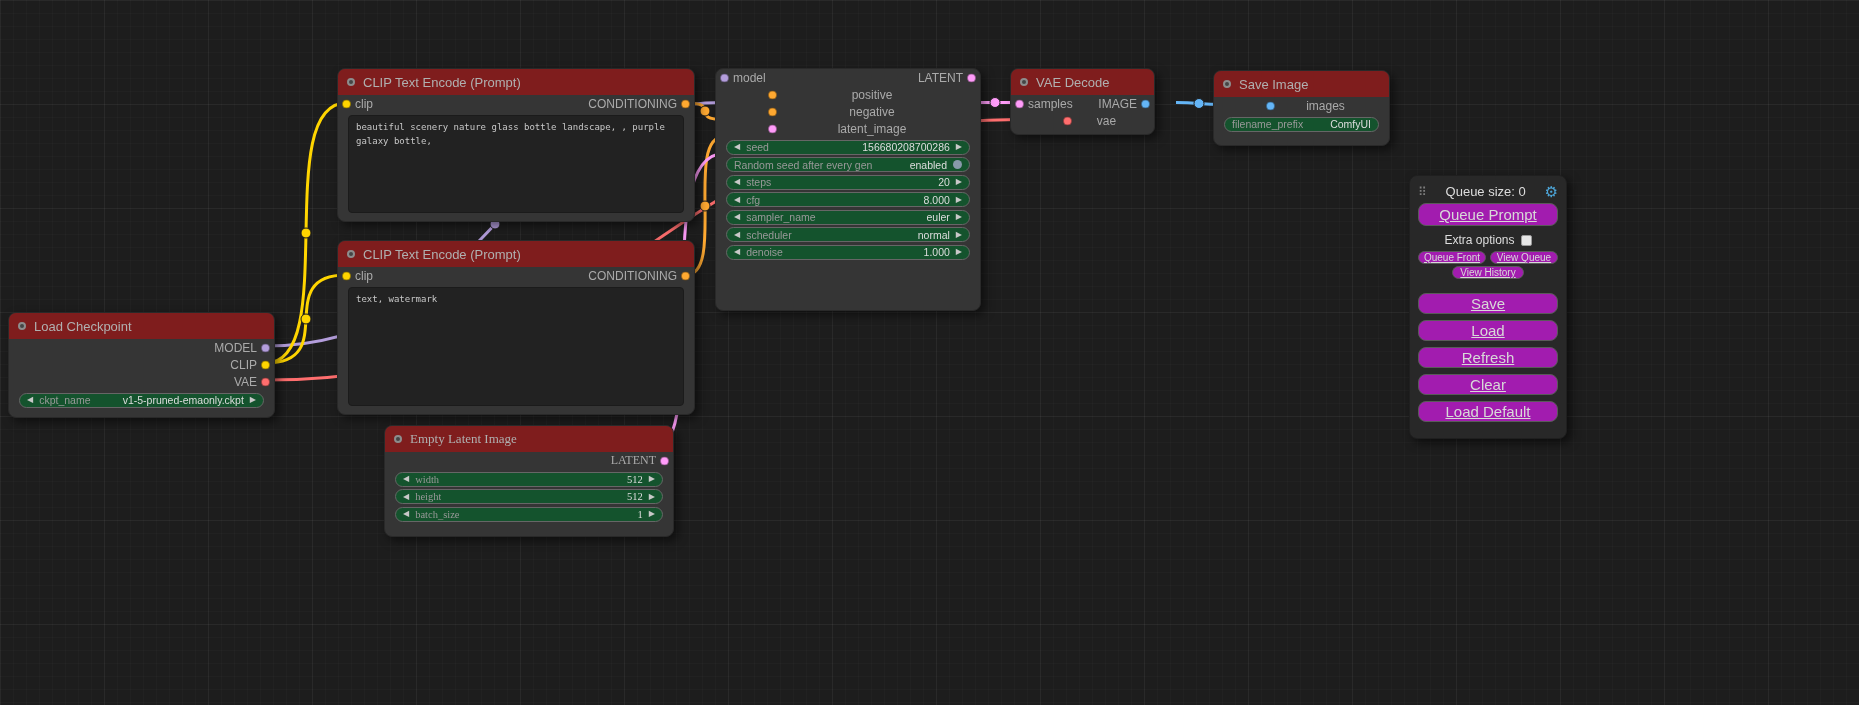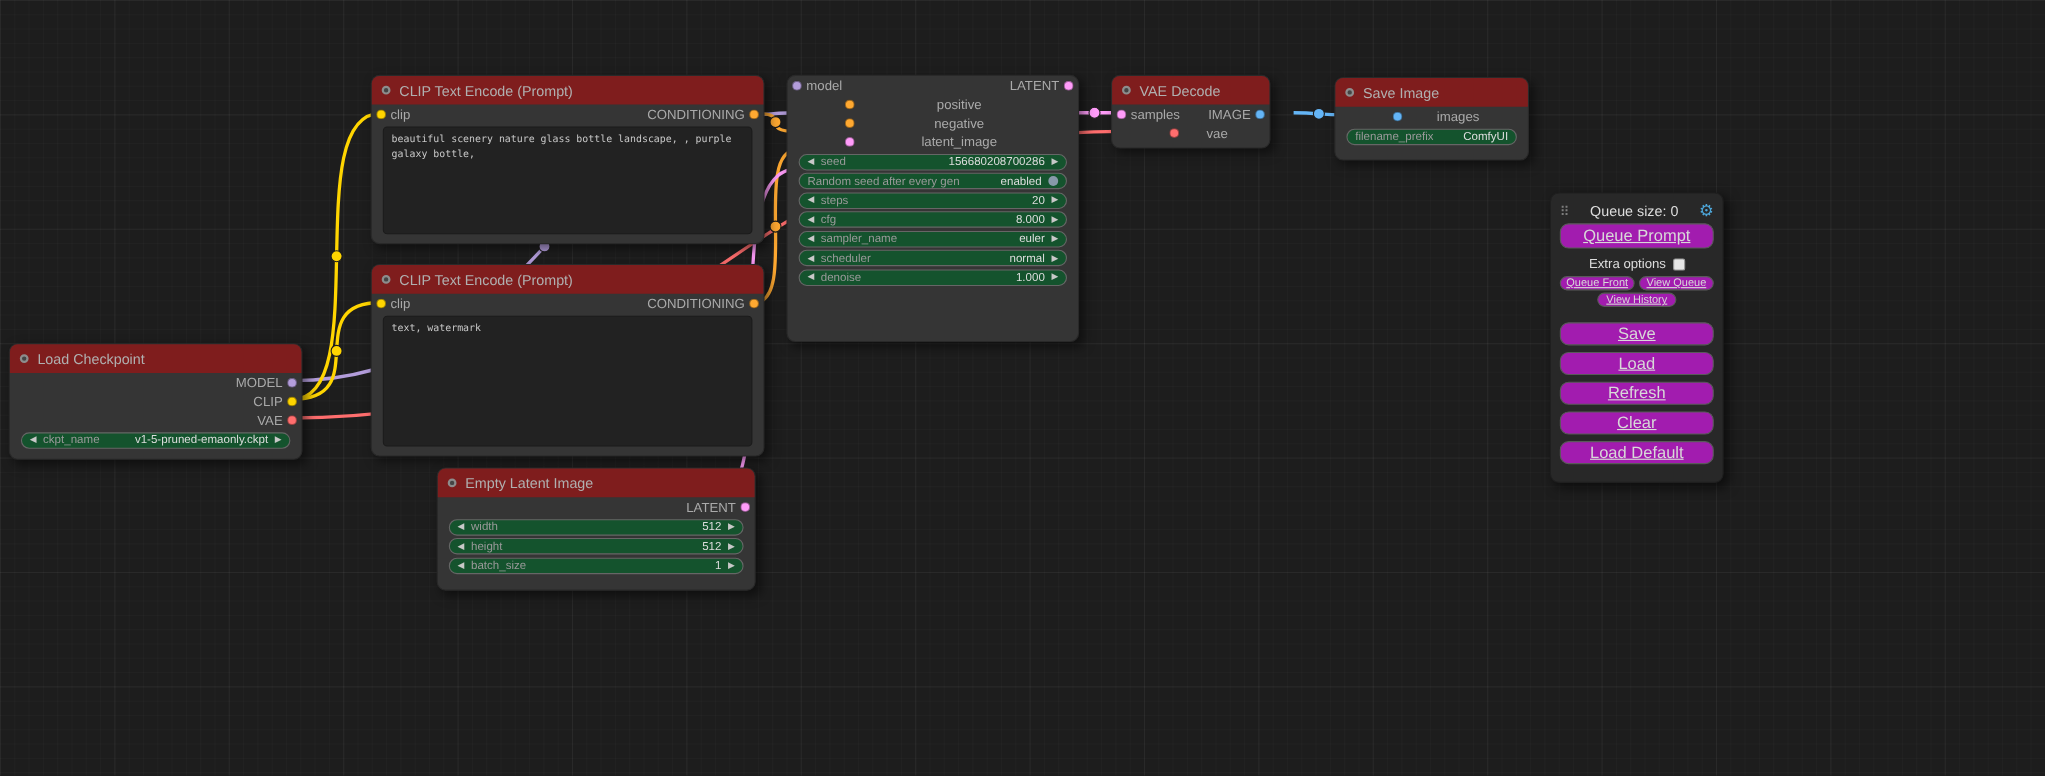--- a/index.html
+++ b/index.html
@@ -157,21 +157,21 @@
   </div>
   <div class="srow">
     <span class="slot-dot in" style="--c: #FFD500;"></span>
     <span>clip</span>
     <span>CONDITIONING</span>
     <span class="slot-dot out" style="--c: #FFA931;"></span>
   </div>
   <div class="prompt" style="height:119px;">text, watermark</div>
 </div>
 
-<div class="node" style="left:397px; top:425px; width:290px; height:112px;">
+<div class="node" style="left:384px; top:425px; width:290px; height:112px;font-family:Liberation Serif, serif;">
   <div class="titlebar">
     <span class="titledot"></span>
     <span class="title">Empty Latent Image</span>
   </div>
   <div class="srow outonly">
     <span>LATENT</span>
     <span class="slot-dot out" style="--c: #FF9CF9;"></span>
   </div>
   <div class="widget">
     <span class="arrow">◀</span>

